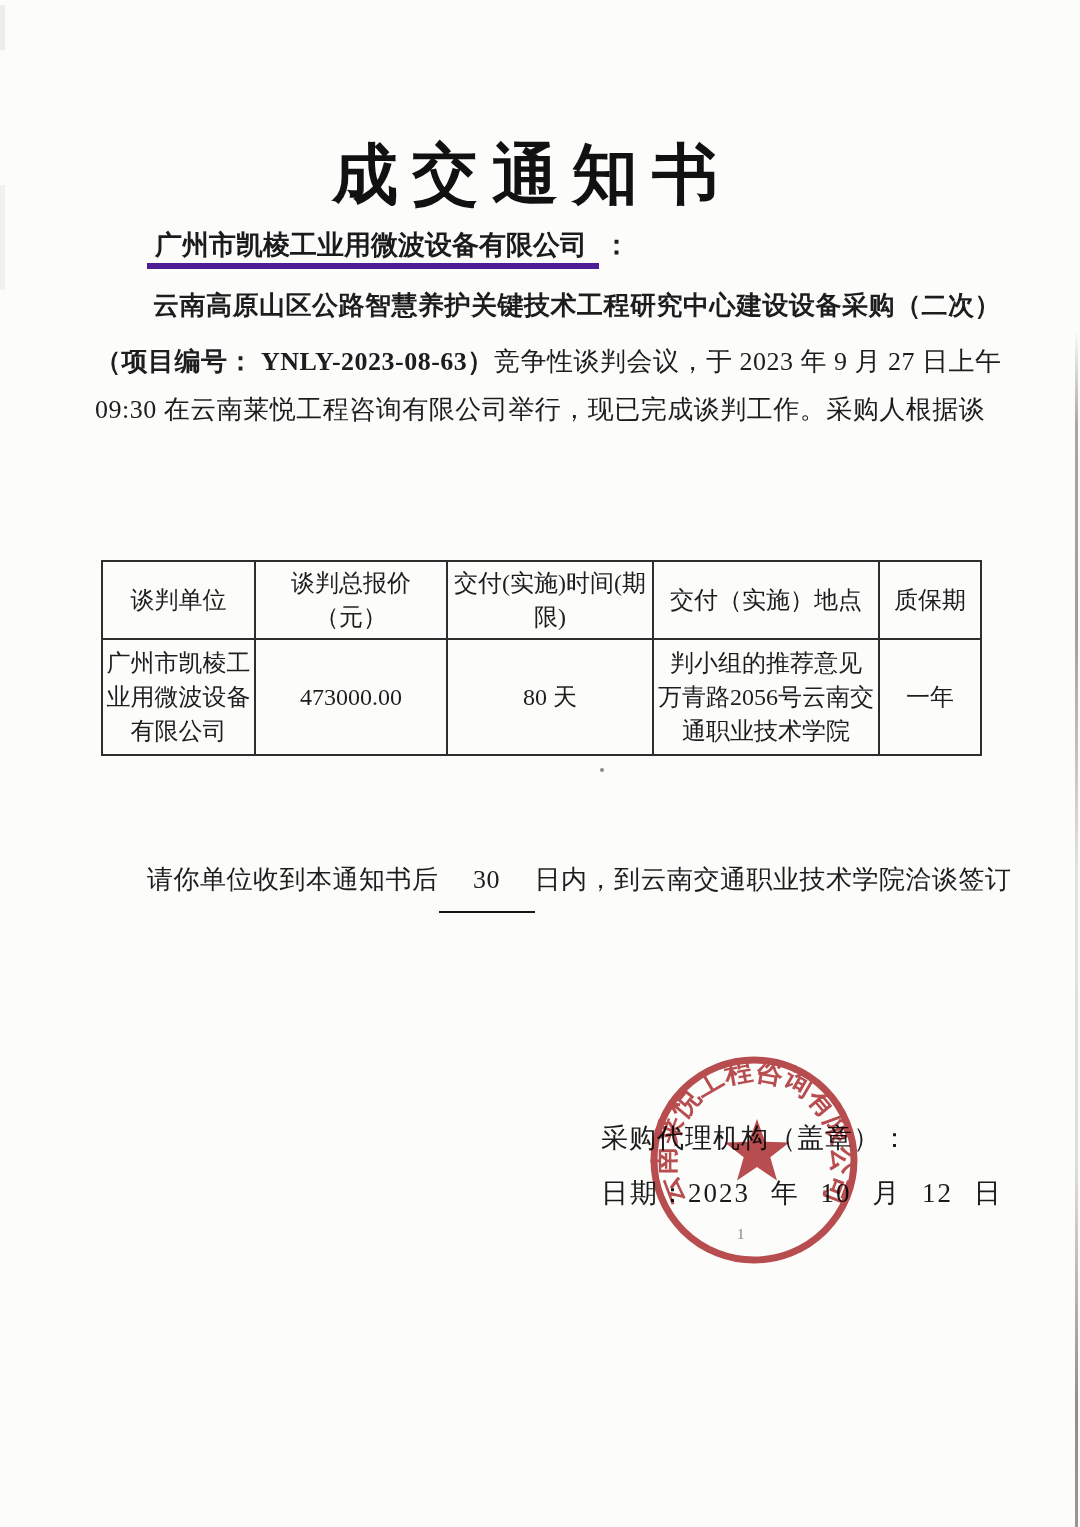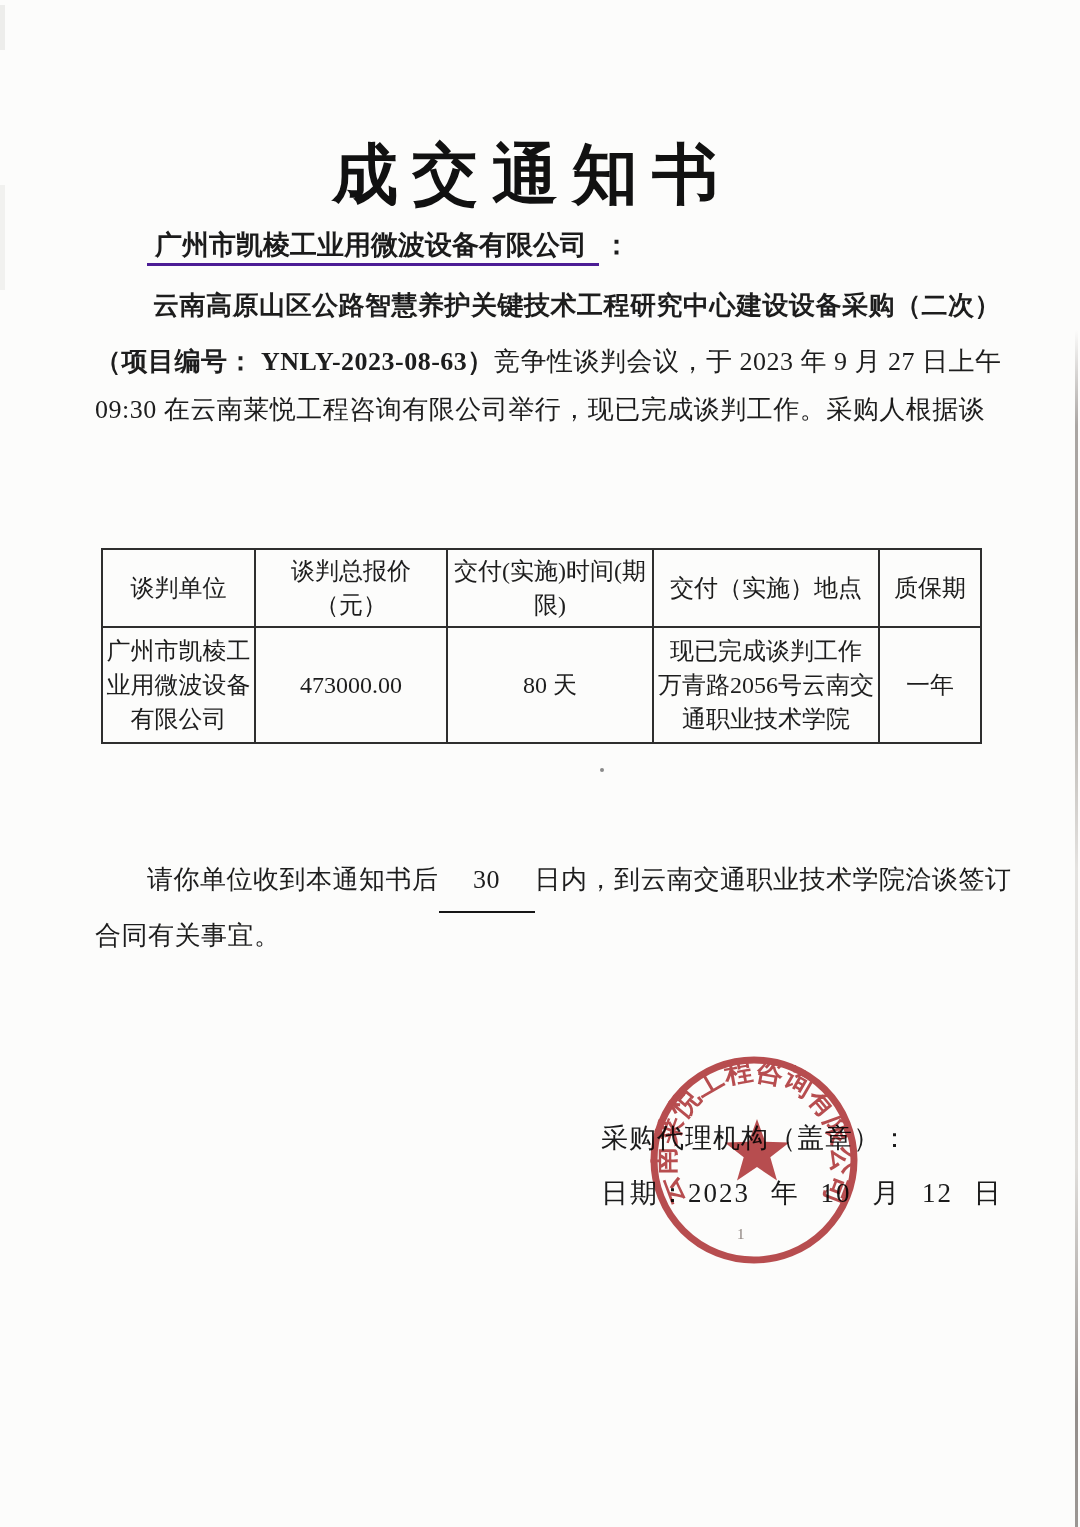--- a/index.html
+++ b/index.html
@@ -15,35 +15,35 @@
     position:absolute; top:130px; left:0; width:1064px;
     text-align:center;
     font-size:66px; font-weight:bold; letter-spacing:14px;
     color:#111;
   }
   .recipient-line {
     position:absolute; top:227px; left:147px;
     font-size:27px; font-weight:bold; white-space:nowrap;
   }
   .recipient-name {
-    border-bottom:3px solid #4c1d95;
+    border-bottom:6px solid #4c1d95;
     padding:0 12px 3px 8px;
   }
   .recipient-colon { margin-left:4px; }
 
   .body-line {
     position:absolute; left:95px; width:890px;
     font-size:26px; white-space:nowrap; letter-spacing:0.5px;
     color:#1d1d1d;
   }
   .indent { padding-left:58px; }
   .bold { font-weight:bold; }
 
   .doc-table {
-    position:absolute; left:101px; top:548px;
+    position:absolute; left:101px; top:560px;
     border-collapse:collapse; table-layout:fixed;
     font-size:24px; color:#1d1d1d;
   }
   .doc-table th, .doc-table td {
     border:2px solid #2e2e2e;
     text-align:center; vertical-align:middle;
     font-weight:normal;
     line-height:34px;
     white-space:pre-line;
     padding:0 2px;
@@ -139,33 +139,32 @@
         <th>质保期</th>
       </tr>
     </thead>
     <tbody>
       <tr>
         <td>广州市凯棱工
 业用微波设备
 有限公司</td>
         <td>473000.00</td>
         <td>80 天</td>
-        <td>现已完成谈判工作
+        <td>判小组的推荐意见
 万青路2056号云南交
 通职业技术学院</td>
         <td>一年</td>
       </tr>
     </tbody>
   </table>
 
   <div class="body-line" style="top:862px; padding-left:52px;">
     <span>请你单位收到本通知书后</span><span class="notice-underline"><span>30</span></span><span>日内，到云南交通职业技术学院洽谈签订</span>
   </div>
 
-  <div class="body-line" style="top:918px;">合同有关事宜。</div>
 
   <div class="agency-line">采购代理机构（盖章）：</div>
 
   <div class="date-line">日期：2023 年 10 月 12 日</div>
 
   <div class="page-mark">1</div>
 
   <svg class="seal" viewBox="-115 -115 230 230">
     <circle r="100" fill="none" stroke-width="7" stroke="#b23a3d"></circle>
     <path id="sealArc" d="M -70 38.7 A 80 80 0 1 1 70 38.7" fill="none"></path>

